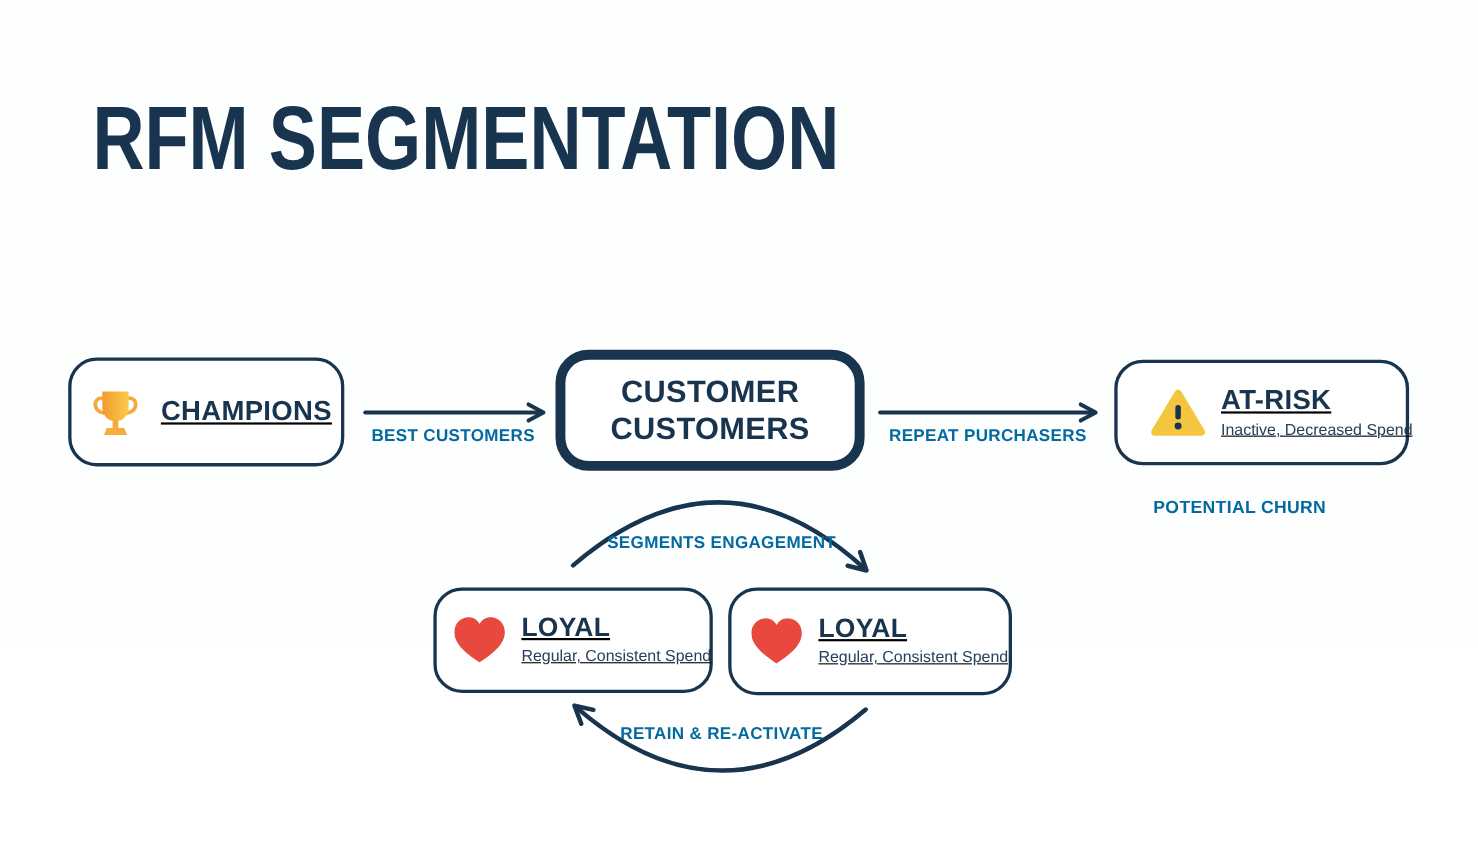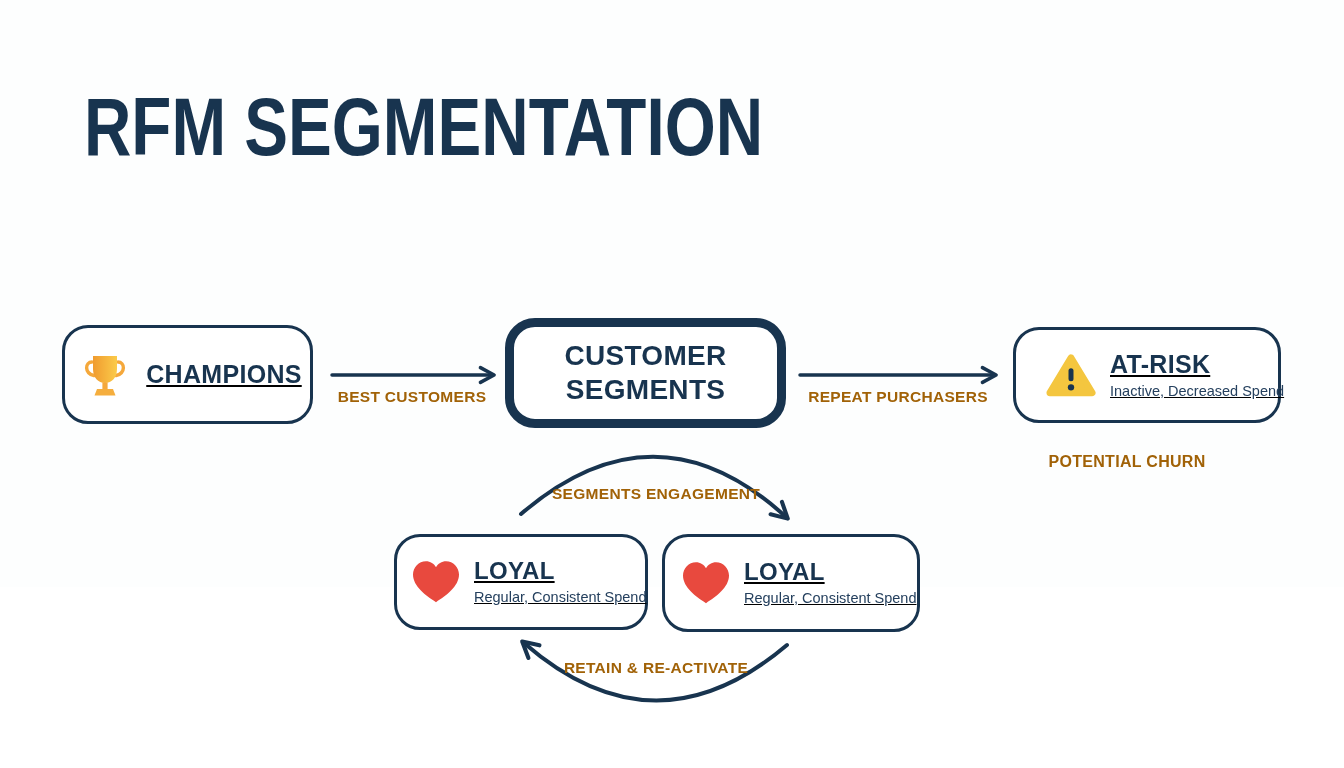--- a/index.html
+++ b/index.html
@@ -88,21 +88,21 @@
   .at-risk .node-subtitle { white-space: nowrap; }
   
   .loyal-left  { left: 394px; top: 534px; width: 254px; height: 96px; padding-left: 16px; gap: 15px; }
   .loyal-right { left: 662px; top: 534px; width: 258px; height: 98px; padding-left: 18px; gap: 15px; }
   .loyal-left .node-title, .loyal-right .node-title { font-size: 24px; }
   .loyal-left .node-subtitle, .loyal-right .node-subtitle { white-space: nowrap; }
   
   .flow-label {
     position: absolute;
     font-weight: 800;
-    color: #a16207;
+    color: #0369a1;
     font-size: 15.5px;
     letter-spacing: 0.3px;
     text-align: center;
   }
   .lbl-best        { left: 322px; top: 388px; width: 180px; }
   .lbl-repeat      { left: 793px; top: 388px; width: 210px; }
   .lbl-churn       { left: 1027px; top: 453px; width: 200px; font-size: 16px; }
   .lbl-engage      { left: 550px; top: 485px; width: 212px; }
   .lbl-retain      { left: 552px; top: 659px; width: 208px; }
 </style>
@@ -142,21 +142,21 @@
       </svg>
     </span>
     <span class="text-block">
       <span class="node-title">CHAMPIONS</span>
     </span>
   </div>
 
   <div class="flow-label lbl-best">BEST CUSTOMERS</div>
 
   <div class="node center-box">
-    <span class="center-label">CUSTOMER SEGMENTS</span>
+    <span class="center-label">CUSTOMER CUSTOMERS</span>
   </div>
 
   <div class="flow-label lbl-repeat">REPEAT PURCHASERS</div>
 
   <div class="node at-risk">
     <span class="icon-wrap">
       <svg width="50" height="46" viewBox="0 0 52 47">
         <path d="M26 5.5 L48 42 H4 Z" stroke-width="7" stroke-linejoin="round" stroke="#f4c63f" fill="#f4c63f"></path>
         <rect x="23.4" y="16.5" width="5.2" height="13.5" rx="2.6" fill="#18344f"></rect>
         <circle cx="26" cy="36.3" r="3.3" fill="#18344f"></circle>

